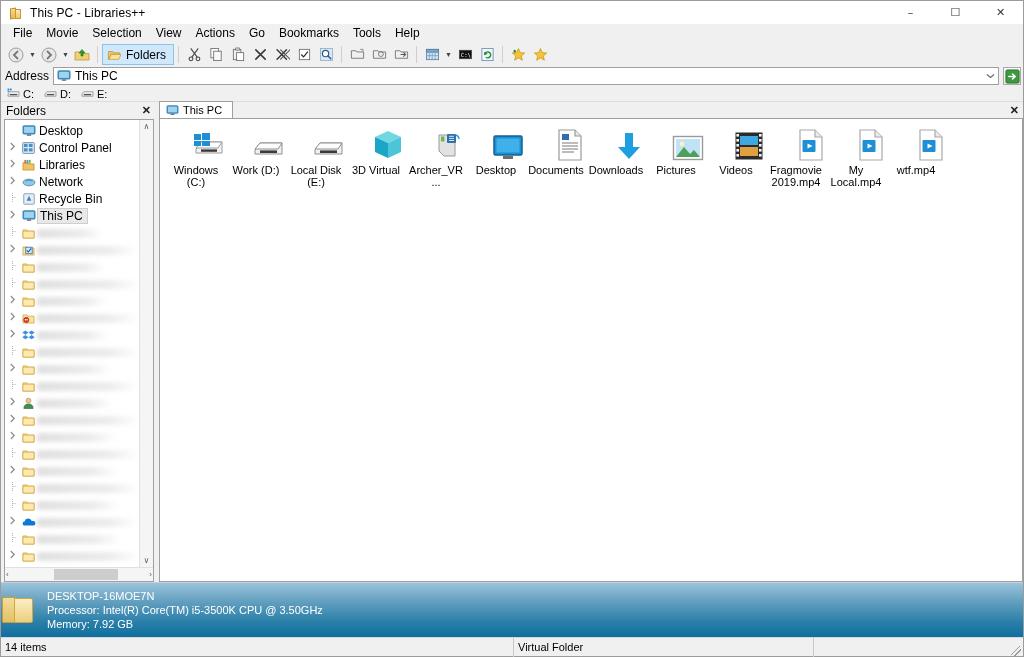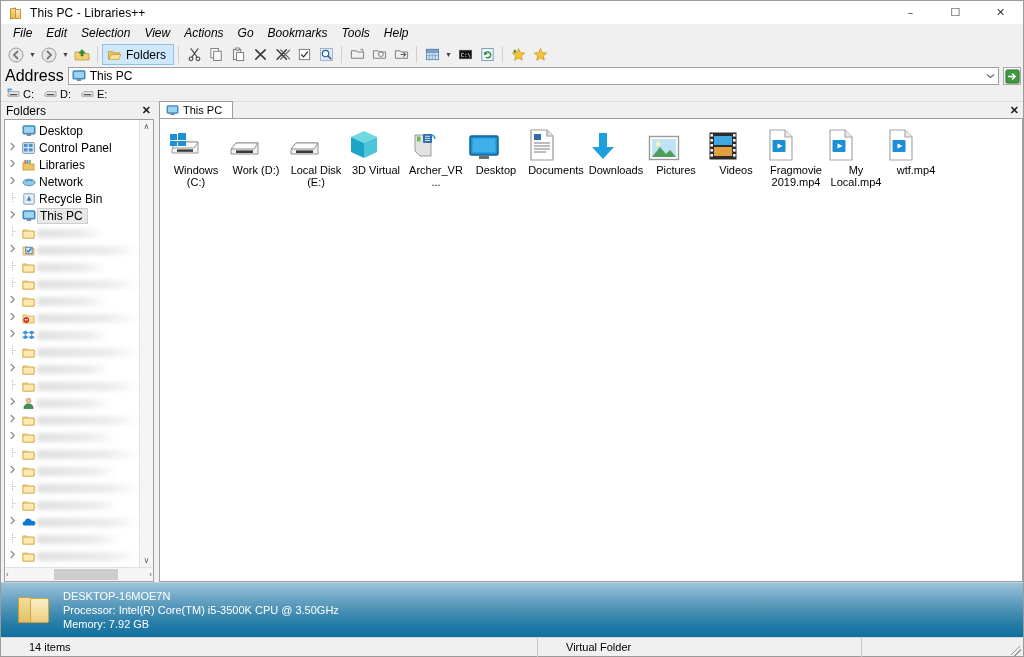--- a/index.html
+++ b/index.html
@@ -52,21 +52,20 @@
     color: #333;
   }
   .wc-glyph { font-size: 11px; line-height: 1; font-family: "DejaVu Sans", sans-serif; }
 
   
   .menubar {
     height: 19px; min-height: 19px;
     background: #f0f0f0;
     display: flex; align-items: flex-start;
     padding-left: 5px;
-    font-style: italic;
   }
   .menubar .mi {
     padding: 2px 7px 3px 7px;
     font-size: 12px; color: #000;
     cursor: default;
   }
 
   
   .toolbar {
     height: 23px; min-height: 23px;
@@ -95,21 +94,21 @@
   
   .ic { display: block; }
 
   
   .addressbar {
     height: 20px; min-height: 20px;
     background: #f0f0f0;
     display: flex; align-items: center;
     padding: 0 2px 0 4px; gap: 4px;
   }
-  .addr-label { font-size: 16px; color: #000; }
+  .addr-label { font-size: 12px; color: #000; }
   .addr-box {
     flex: 1; height: 18px; background: #fff; border: 1px solid #a0a0a0;
     display: flex; align-items: center; padding-left: 3px; gap: 4px;
     position: relative;
   }
   .addr-text { font-size: 12px; color: #000; }
   .addr-drop {
     position: absolute; right: 3px; top: 0; height: 16px;
     display: flex; align-items: center; font-size: 8px; color: #555;
   }
@@ -217,35 +216,35 @@
     font-size: 11px; color: #222; font-weight: bold;
   }
   .filesview {
     flex: 1; background: #fff; border: 1px solid #a0a0a0; border-top: none;
     padding: 8px 0 0 6px;
     display: flex; flex-wrap: wrap; align-content: flex-start;
     overflow: hidden;
   }
   .fitem {
     width: 56px; min-height: 54px;
-    display: flex; flex-direction: column; align-items: flex-start;
+    display: flex; flex-direction: column; align-items: flex-end;
     margin: 0 2px 16px 2px; padding-top: 2px;
   }
   .fitem .ficon { height: 32px; display: flex; align-items: flex-end; justify-content: center; }
   .fitem .fname {
     margin-top: 3px; font-size: 11px; color: #000;
     text-align: center; line-height: 12px; width: 56px;
     word-wrap: break-word;
   }
 
   
   .infopanel {
     height: 55px; min-height: 55px;
     background: linear-gradient(180deg,#9cc3da 0%, #5d9cbd 38%, #2a7fa8 72%, #0f6f9e 100%);
-    display: flex; align-items: center; padding-left: 16px; gap: 12px;
+    display: flex; align-items: center; gap: 12px;
     border-top: 1px solid #bcd4e2;
   }
   .infopanel .big-folder { width: 34px; height: 30px; position: relative; }
   .bf-back {
     position: absolute; left: 1px; top: 2px; width: 15px; height: 26px;
     background: linear-gradient(180deg,#f3dd9a,#e3c165);
     border: 1px solid #c49e3d; border-radius: 1px 0 0 1px;
   }
   .bf-front {
     position: absolute; left: 13px; top: 3px; width: 19px; height: 25px;
@@ -256,21 +255,21 @@
   .info-lines div { font-size: 11px; color: #fff; line-height: 13px; }
 
   
   .statusbar {
     height: 19px; min-height: 19px;
     background: #f0f0f0;
     display: flex; align-items: center;
     border-top: 1px solid #d6d6d6;
     font-size: 11px; color: #000;
   }
-  .sb-cell { height: 19px; display: flex; align-items: center; padding-left: 4px; margin-left: 24px; }
+  .sb-cell { height: 19px; display: flex; align-items: center; padding-left: 4px; }
   .sb-cell.c1 { width: 513px; border-right: 1px solid #c8c8c8; }
   .sb-cell.c2 { width: 300px; border-right: 1px solid #c8c8c8; }
   .sb-cell.c3 { flex: 1; position: relative; }
   .sb-grip {
     position: absolute; right: 2px; bottom: 1px;
     width: 10px; height: 10px;
     background:
       linear-gradient(135deg, transparent 40%, #9a9a9a 41%, #9a9a9a 48%, transparent 49%),
       linear-gradient(135deg, transparent 62%, #9a9a9a 63%, #9a9a9a 70%, transparent 71%);
   }
@@ -294,21 +293,21 @@
         <span class="wc-glyph">☐</span>
       </div>
       <div class="wc-close">
         <span class="wc-glyph">✕</span>
       </div>
     </div>
   </div>
 
   <div class="menubar">
     <div class="mi">File</div>
-    <div class="mi">Edit</div>
+    <div class="mi">Movie</div>
     <div class="mi">Selection</div>
     <div class="mi">View</div>
     <div class="mi">Actions</div>
     <div class="mi">Go</div>
     <div class="mi">Bookmarks</div>
     <div class="mi">Tools</div>
     <div class="mi">Help</div>
   </div>
 
   <div class="toolbar">

